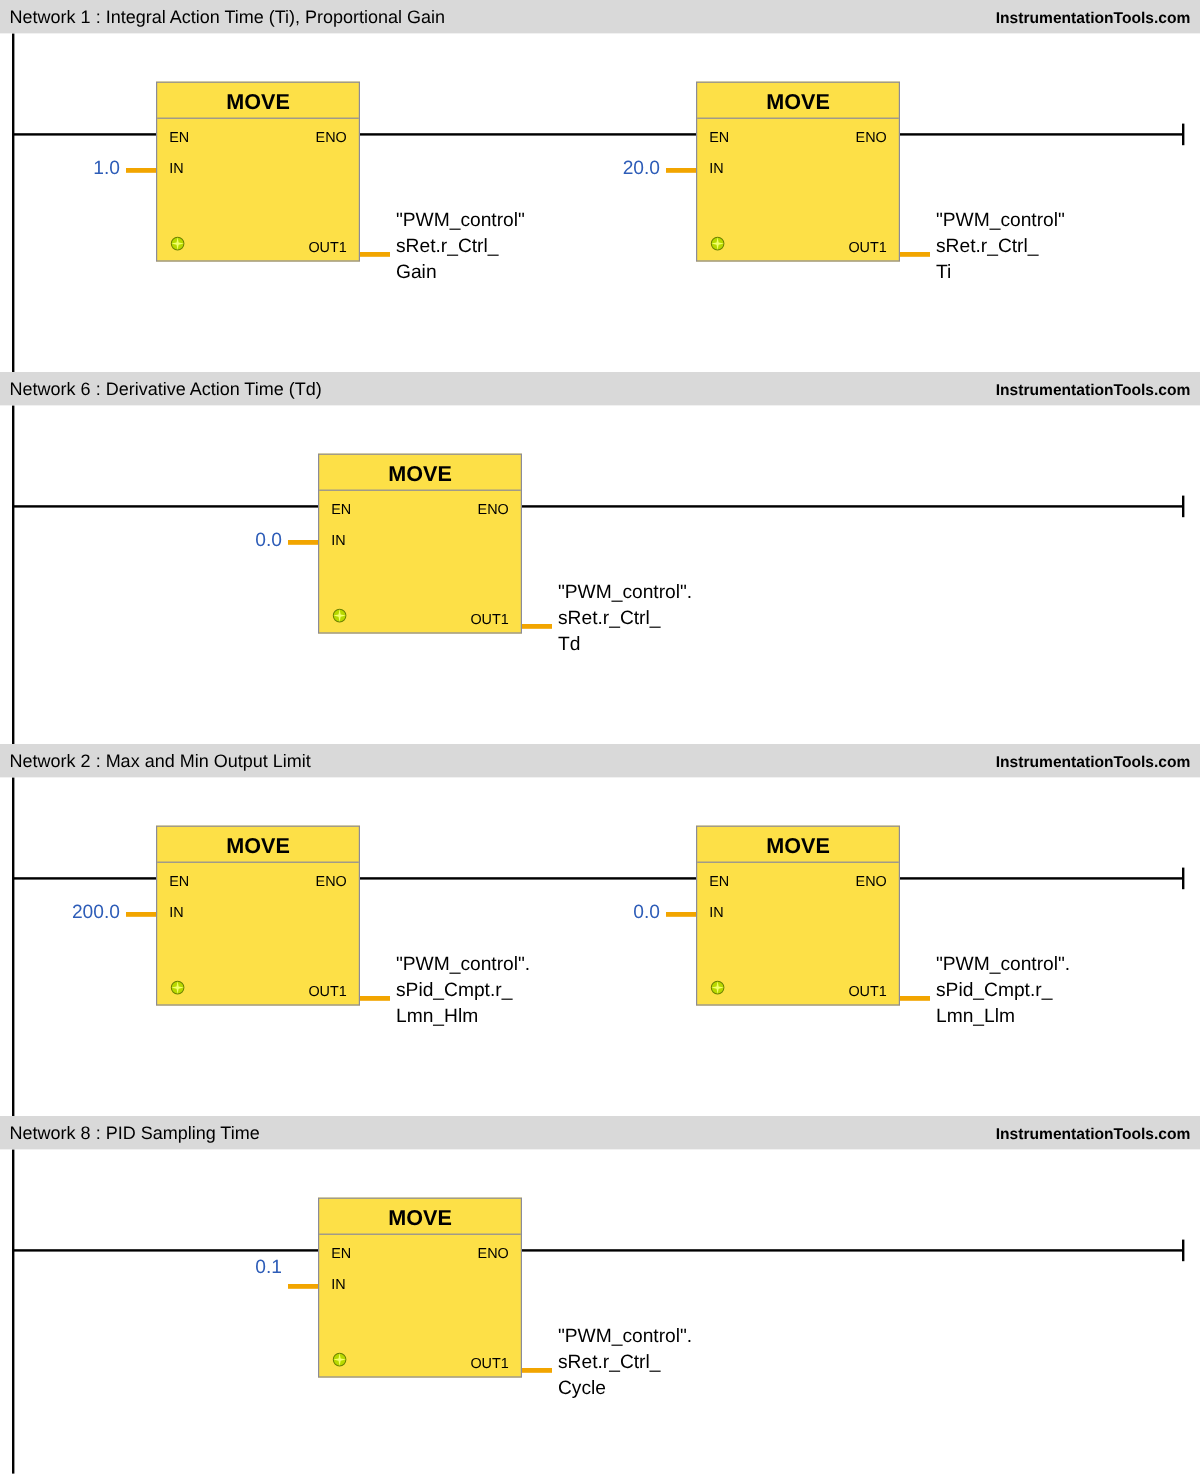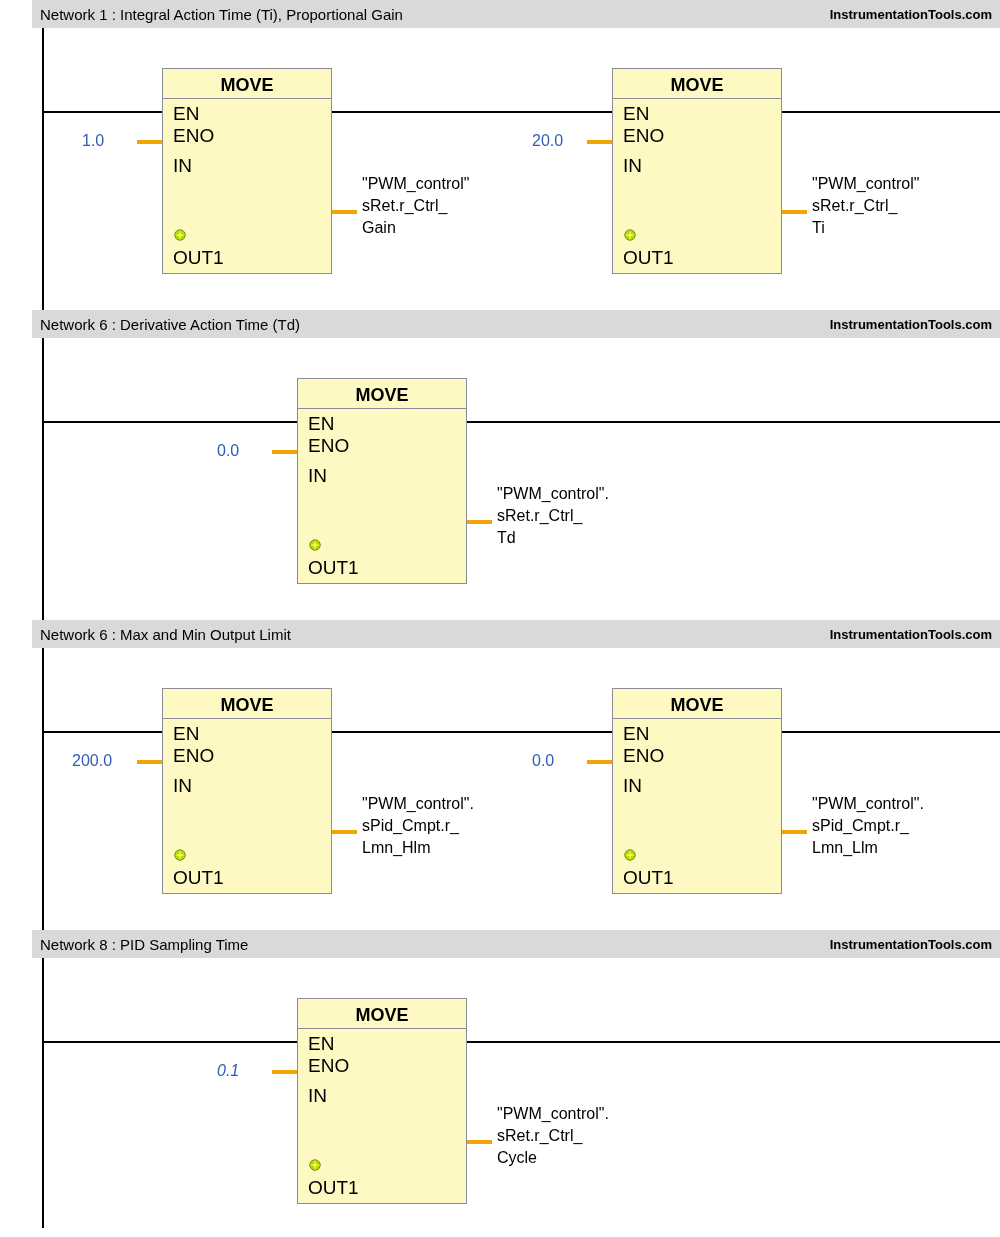--- a/index.html
+++ b/index.html
@@ -4,21 +4,20 @@
 <style>
   body {
     margin: 0;
     padding: 0;
     font-family: Arial, sans-serif;
     background: #fff;
     width: 1000px;
   }
   .network {
     position: relative;
-    padding-left: 32px;
   }
   .net-header {
     background: #d9d9d9;
     height: 28px;
     display: flex;
     align-items: center;
     justify-content: space-between;
     padding: 0 8px;
     font-size: 15px;
     box-sizing: border-box;
@@ -46,48 +45,48 @@
     background: #000;
   }
   .wire-o {
     position: absolute;
     height: 4px;
     background: #f2a500;
   }
   .block {
     position: absolute;
     width: 170px;
-    background: #fef9c3;
+    background: #fde047;
     border: 1px solid #8b8b99;
     box-sizing: border-box;
   }
   .block-title {
     text-align: center;
     font-weight: bold;
     font-size: 18px;
     padding: 6px 0 2px 0;
     border-bottom: 1px solid #8b8b99;
   }
   .block-row {
     display: flex;
     justify-content: space-between;
-    font-size: 19px;
+    font-size: 12px;
     padding: 4px 10px 4px 10px;
     box-sizing: border-box;
     min-height: 26px;
-    align-items: flex-start;
-    flex-direction: column;
+    align-items: flex-end;
   }
   .block .spacer {
     height: 40px;
   }
   .in-val {
     position: absolute;
     color: #2e5db8;
     font-size: 16px;
+    text-align: right;
   }
   .out-val {
     position: absolute;
     color: #000;
     font-size: 16px;
     line-height: 22px;
     text-align: left;
     white-space: pre;
   }
   .star-icon {
@@ -212,21 +211,21 @@
     <div class="wire-o" style="left:240px; top:112px; width:25px;"></div>
     <div class="wire-o" style="left:435px; top:182px; width:25px;"></div>
     <div class="out-val" style="left:465px; top:145px;">"PWM_control".
 sRet.r_Ctrl_
 Td</div>
   </div>
 </div>
 
 <div class="network">
   <div class="net-header">
-    <span>Network  6 : Max and Min Output Limit</span>
+    <span>Network  2 : Max and Min Output Limit</span>
     <span class="right">InstrumentationTools.com</span>
   </div>
   <div class="net-body">
     <div class="rail-left"></div>
 
     <div class="rung" style="left:11px; top:83px; width:119px;"></div>
     <div class="rung" style="left:300px; top:83px; width:280px;"></div>
     <div class="rung" style="left:750px; top:83px; width:235px;"></div>
     <div class="right-stop" style="left:985px; top:75px; height:18px;"></div>
 
@@ -314,20 +313,20 @@
       <div class="block-row">
         <span>
           <svg class="star-icon" viewBox="0 0 16 16">
               <circle cx="8" cy="8" r="6" fill="#b8d900" stroke="#6b8200"></circle>
               <path d="M8 2 L9 7 L14 8 L9 9 L8 14 L7 9 L2 8 L7 7 Z" fill="#f3ff6b"></path>
             </svg>
         </span>
         <span>OUT1</span>
       </div>
     </div>
-    <div class="in-val" style="left:185px; top:104px; width:50px;font-style:italic;">0.1</div>
+    <div class="in-val" style="left:185px; top:90px; width:50px;">0.1</div>
     <div class="wire-o" style="left:240px; top:112px; width:25px;"></div>
     <div class="wire-o" style="left:435px; top:182px; width:25px;"></div>
     <div class="out-val" style="left:465px; top:145px;">"PWM_control".
 sRet.r_Ctrl_
 Cycle</div>
   </div>
 </div>
 
 </body></html>

